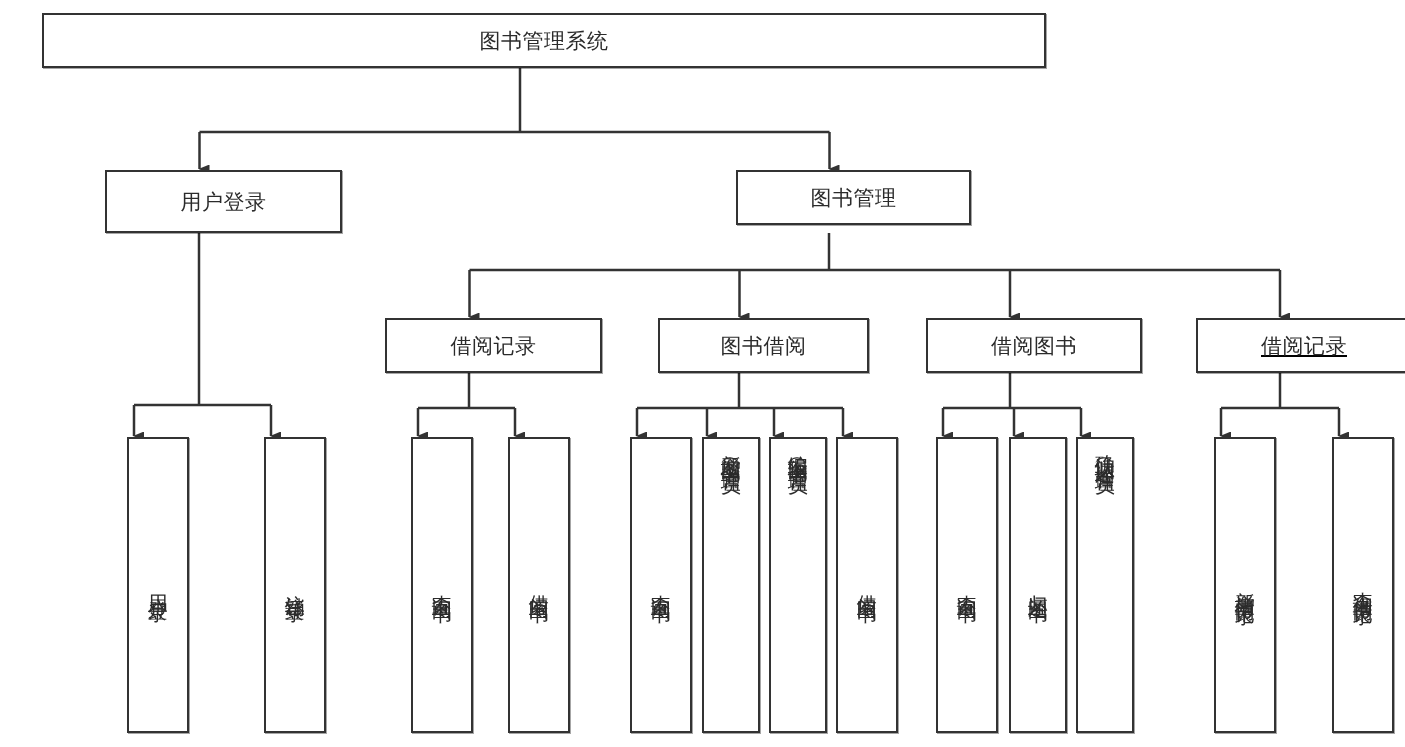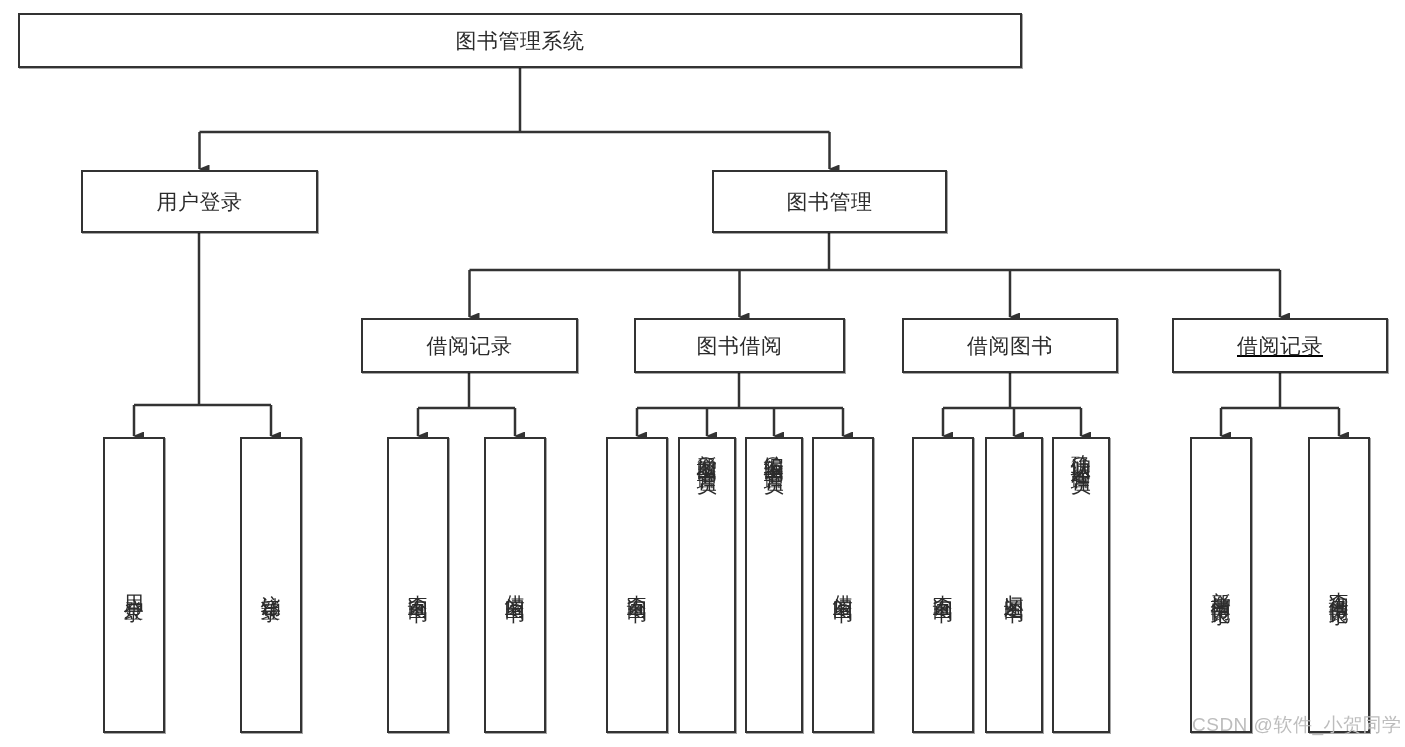--- a/index.html
+++ b/index.html
@@ -27,20 +27,21 @@
   }
   .node {
     position: absolute;
     box-sizing: border-box;
     background: #ffffff;
     border: 2px solid #333333;
     display: flex;
     align-items: center;
     justify-content: center;
     box-shadow: 1px 1px 0 rgba(0,0,0,0.35);
+    margin-left: 24px;
   }
   .node .label {
     color: #2b2b2b;
     font-size: 21px;
     line-height: 1.22;
     letter-spacing: 0.5px;
     white-space: nowrap;
   }
   .node.vertical {
     align-items: flex-start;
@@ -114,21 +115,21 @@
       </g>
   </svg>
 
   <div id="node-layer">
       <div class="node" style="left: 18px; top: 13px; width: 1004px; height: 55px;">
         <span class="label">图书管理系统</span>
       </div>
       <div class="node" style="left: 81px; top: 170px; width: 237px; height: 63px;">
         <span class="label">用户登录</span>
       </div>
-      <div class="node" style="left: 712px; top: 170px; width: 235px; height: 63px;">
+      <div class="node" style="left: 712px; top: 170px; width: 235px; height: 55px;">
         <span class="label">图书管理</span>
       </div>
       <div class="node" style="left: 361px; top: 318px; width: 217px; height: 55px;">
         <span class="label">借阅记录</span>
       </div>
       <div class="node" style="left: 634px; top: 318px; width: 211px; height: 55px; text-align: center;">
         <span class="label">图书借阅</span>
       </div>
       <div class="node" style="left: 902px; top: 318px; width: 216px; height: 55px;">
         <span class="label">借阅图书</span>
@@ -170,14 +171,13 @@
         <span class="label">确认归还（管理员）</span>
       </div>
       <div class="node vertical mid" style="left: 1190px; top: 437px; width: 62px; height: 296px;">
         <span class="label">新增借阅记录</span>
       </div>
       <div class="node vertical mid" style="left: 1308px; top: 437px; width: 62px; height: 296px;">
         <span class="label">查询借阅记录</span>
       </div>
     </div>
 
-  <div class="watermark" style="left:1192px; top:712px;">CSDN @软件_小贺同学</div>
 </div>
 
 </body></html>

